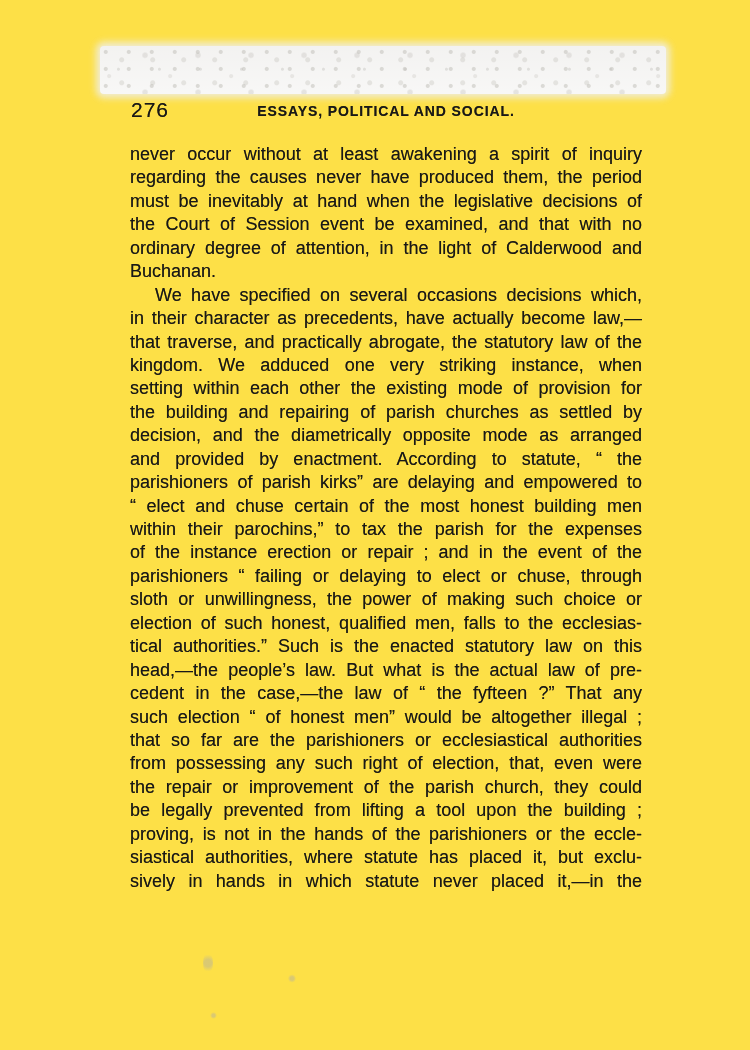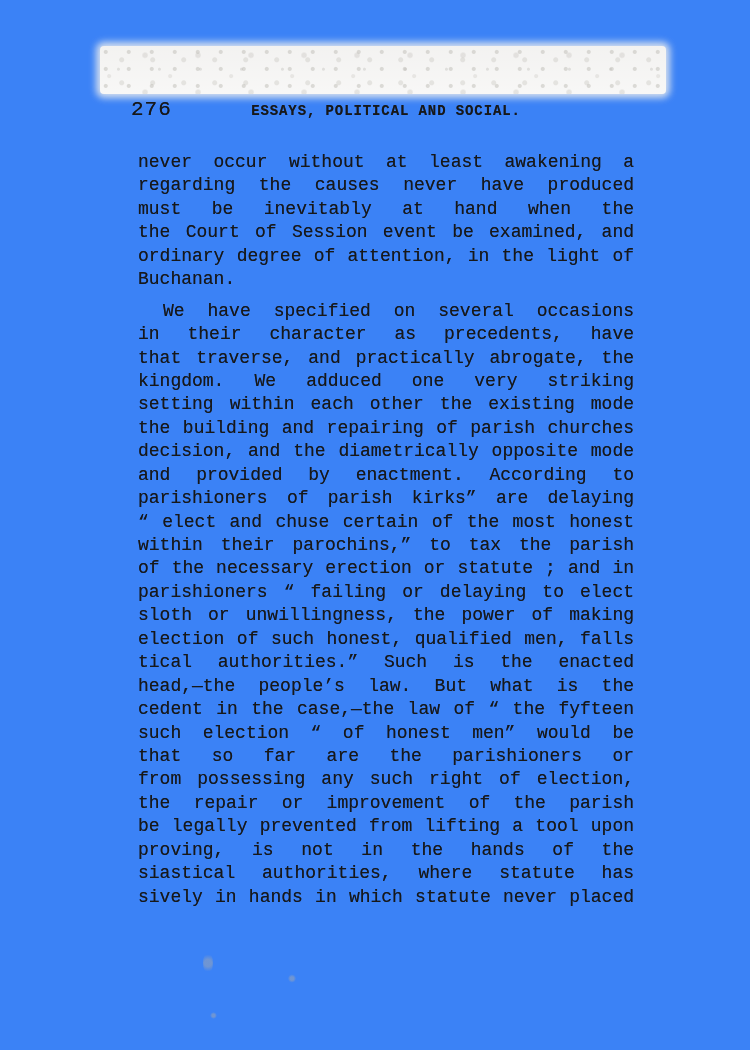--- a/index.html
+++ b/index.html
@@ -4,23 +4,23 @@
 <style>
   html, body {
     margin: 0;
     padding: 0;
     background: #ffffff;
   }
   .page {
     position: relative;
     width: 750px;
     height: 1050px;
-    background: #3b82f6;
+    background: #fde047;
     overflow: hidden;
-    font-family: Liberation Mono, monospace;
+    font-family: Liberation Sans, sans-serif;
     color: #181818;
   }
   
   .noise-band {
     position: absolute;
     left: 100px;
     top: 46px;
     width: 566px;
     height: 48px;
     border-radius: 4px;
@@ -72,21 +72,21 @@
   }
 
   .body-text {
     position: absolute;
     left: 130px;
     top: 143px;
     width: 512px;
     font-size: 18px;
     text-shadow: 0 0 0.45px rgba(0,0,0,0.55);
   }
-  .paragraph { margin: 8px; }
+  .paragraph { margin: 0; }
   .line {
     height: 23.45px;
     line-height: 23.45px;
     text-align: justify;
     text-align-last: justify;
     white-space: normal;
     overflow: hidden;
   }
   .line.lastline { text-align-last: left; }
   .paragraph.indent .line:first-child { padding-left: 25px; }
@@ -119,21 +119,21 @@
         <div class="line">in their character as precedents, have actually become law,—</div>
         <div class="line">that traverse, and practically abrogate, the statutory law of the</div>
         <div class="line">kingdom. We adduced one very striking instance, when</div>
         <div class="line">setting within each other the existing mode of provision for</div>
         <div class="line">the building and repairing of parish churches as settled by</div>
         <div class="line">decision, and the diametrically opposite mode as arranged</div>
         <div class="line">and provided by enactment. According to statute, “ the</div>
         <div class="line">parishioners of parish kirks” are delaying and empowered to</div>
         <div class="line">“ elect and chuse certain of the most honest building men</div>
         <div class="line">within their parochins,” to tax the parish for the expenses</div>
-        <div class="line">of the necessary erection or statute ; and in the event of the</div>
+        <div class="line">of the instance erection or repair ; and in the event of the</div>
         <div class="line">parishioners “ failing or delaying to elect or chuse, through</div>
         <div class="line">sloth or unwillingness, the power of making such choice or</div>
         <div class="line">election of such honest, qualified men, falls to the ecclesias-</div>
         <div class="line">tical authorities.” Such is the enacted statutory law on this</div>
         <div class="line">head,—the people’s law. But what is the actual law of pre-</div>
         <div class="line">cedent in the case,—the law of “ the fyfteen ?” That any</div>
         <div class="line">such election “ of honest men” would be altogether illegal ;</div>
         <div class="line">that so far are the parishioners or ecclesiastical authorities</div>
         <div class="line">from possessing any such right of election, that, even were</div>
         <div class="line">the repair or improvement of the parish church, they could</div>

